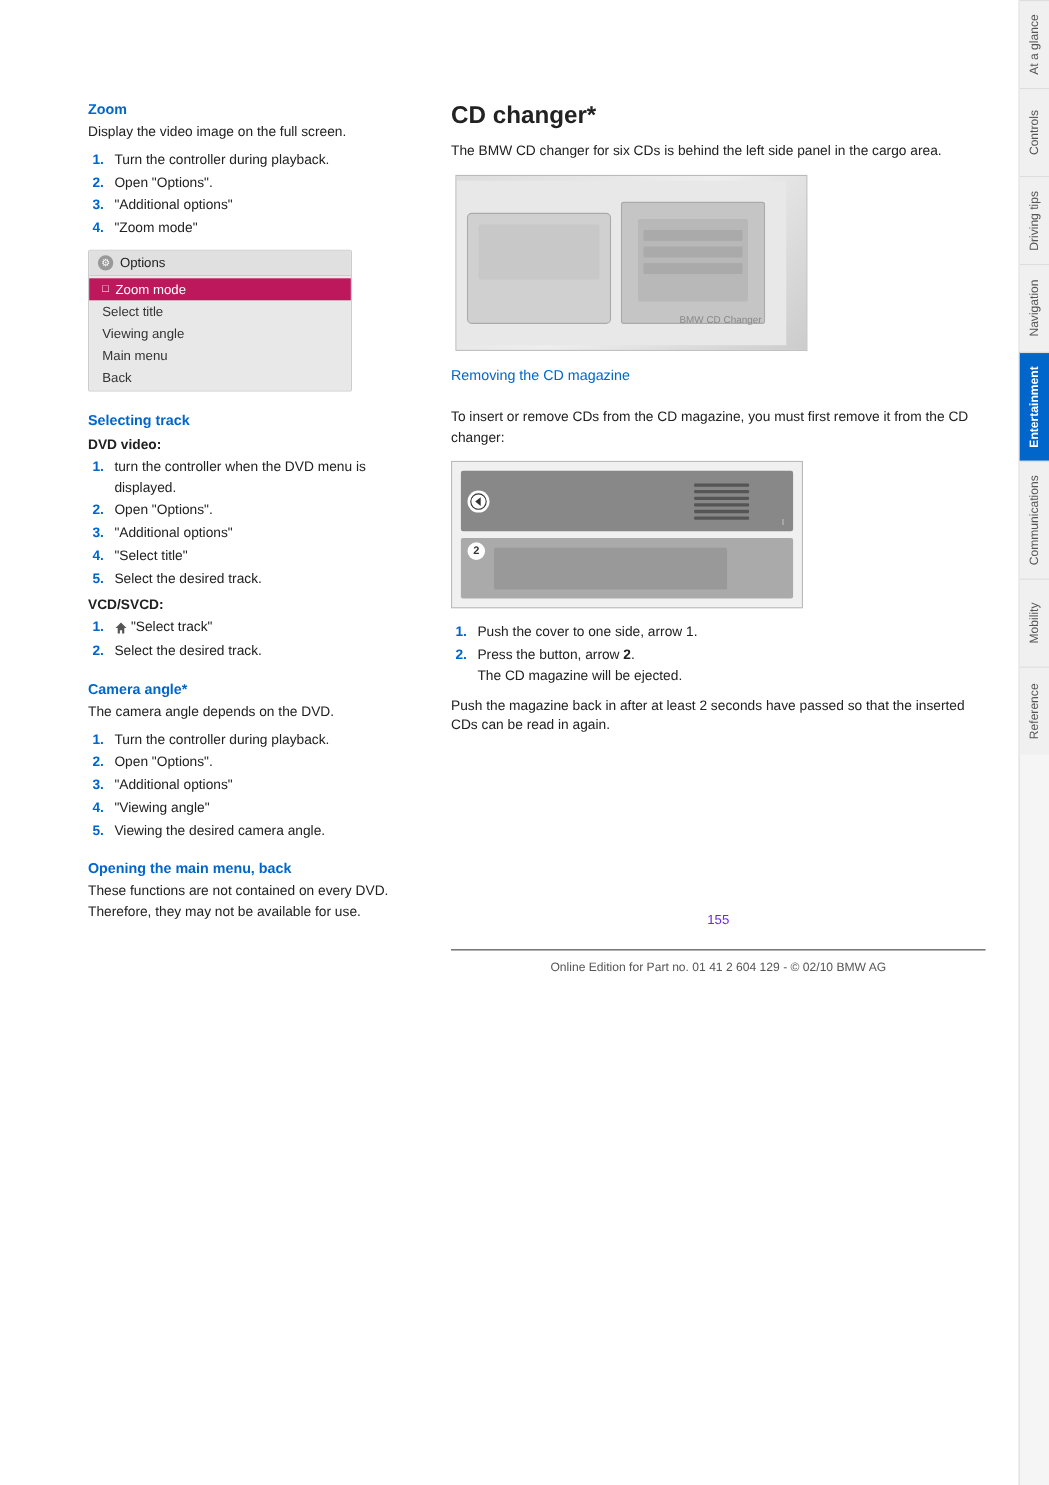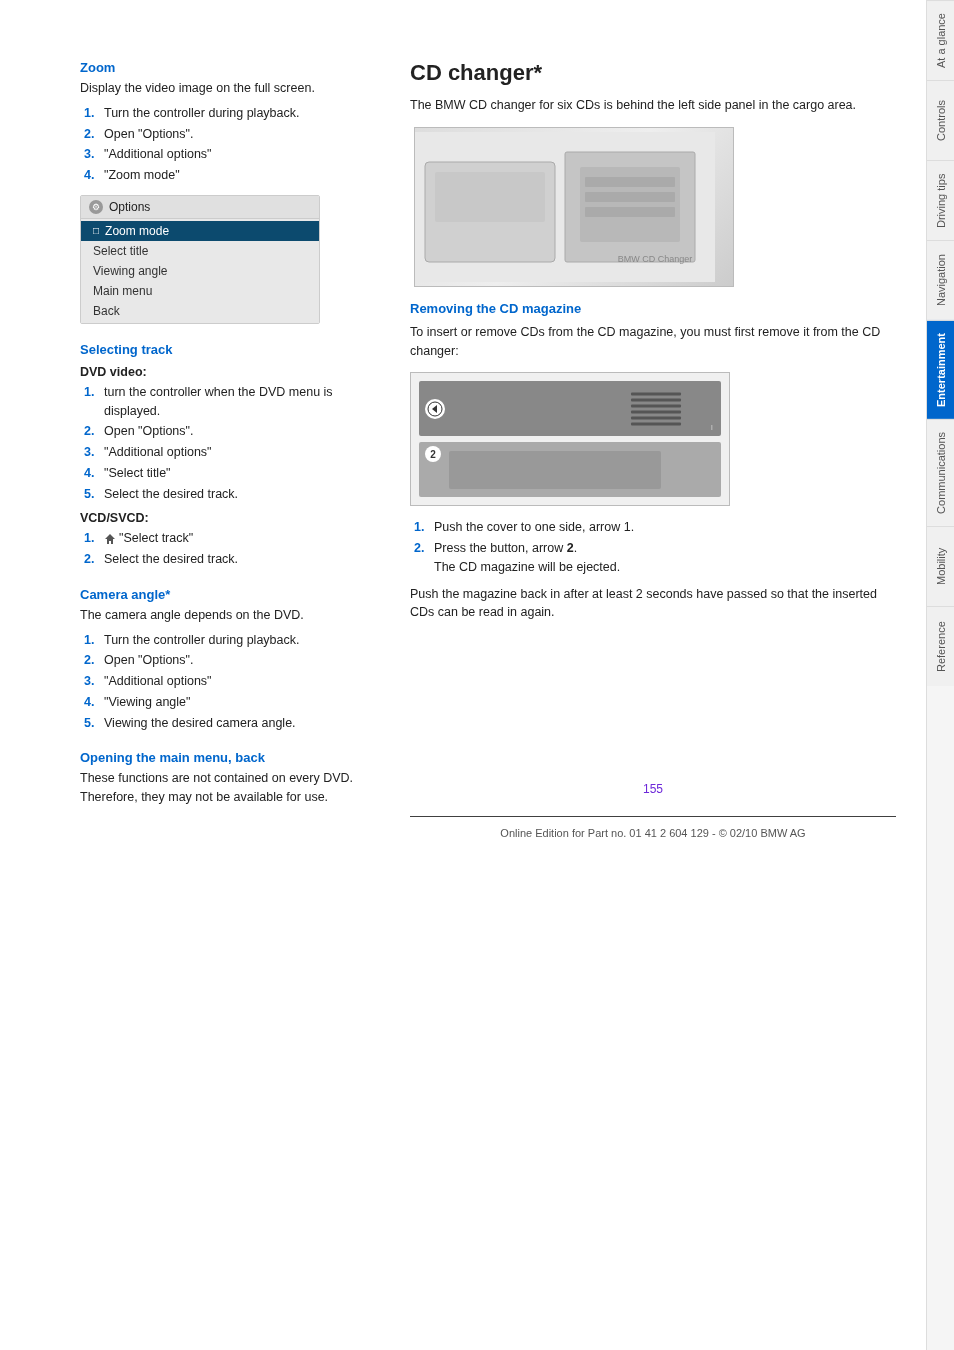--- a/index.html
+++ b/index.html
@@ -14,21 +14,21 @@
     }
 
     .page-container {
       display: flex;
       width: 954px;
       min-height: 1350px;
     }
 
     .main-content {
       flex: 1;
-      padding: 60px 30px 40px 80px;
+      padding: 92px 30px 40px 80px;
       display: flex;
       gap: 30px;
     }
 
     .left-column {
       width: 300px;
       flex-shrink: 0;
     }
 
     .right-column {
@@ -123,21 +123,21 @@
       padding: 2px 0;
     }
 
     .menu-item {
       padding: 3px 12px;
       font-size: 12px;
       color: #333;
     }
 
     .menu-item.active {
-      background: #0c4a6e;
+      background: #be185d;
       color: white;
       display: flex;
       align-items: center;
       gap: 6px;
     }
 
     .menu-item.active::before {
       content: '□';
       font-size: 10px;
     }
@@ -222,24 +222,24 @@
       height: 16px;
       display: flex;
       align-items: center;
       justify-content: center;
       font-weight: bold;
       font-size: 10px;
     }
 
     .subsection-title {
       color: #0066cc;
-      font-weight: bold;
+      font-weight: normal;
       font-size: 13px;
       margin-top: 14px;
-      margin-bottom: 7px;
+      margin-bottom: 22px;
     }
 
     
     .sidebar-tabs {
       width: 28px;
       display: flex;
       flex-direction: column;
       background: #f5f5f5;
       border-left: 1px solid #ddd;
     }

